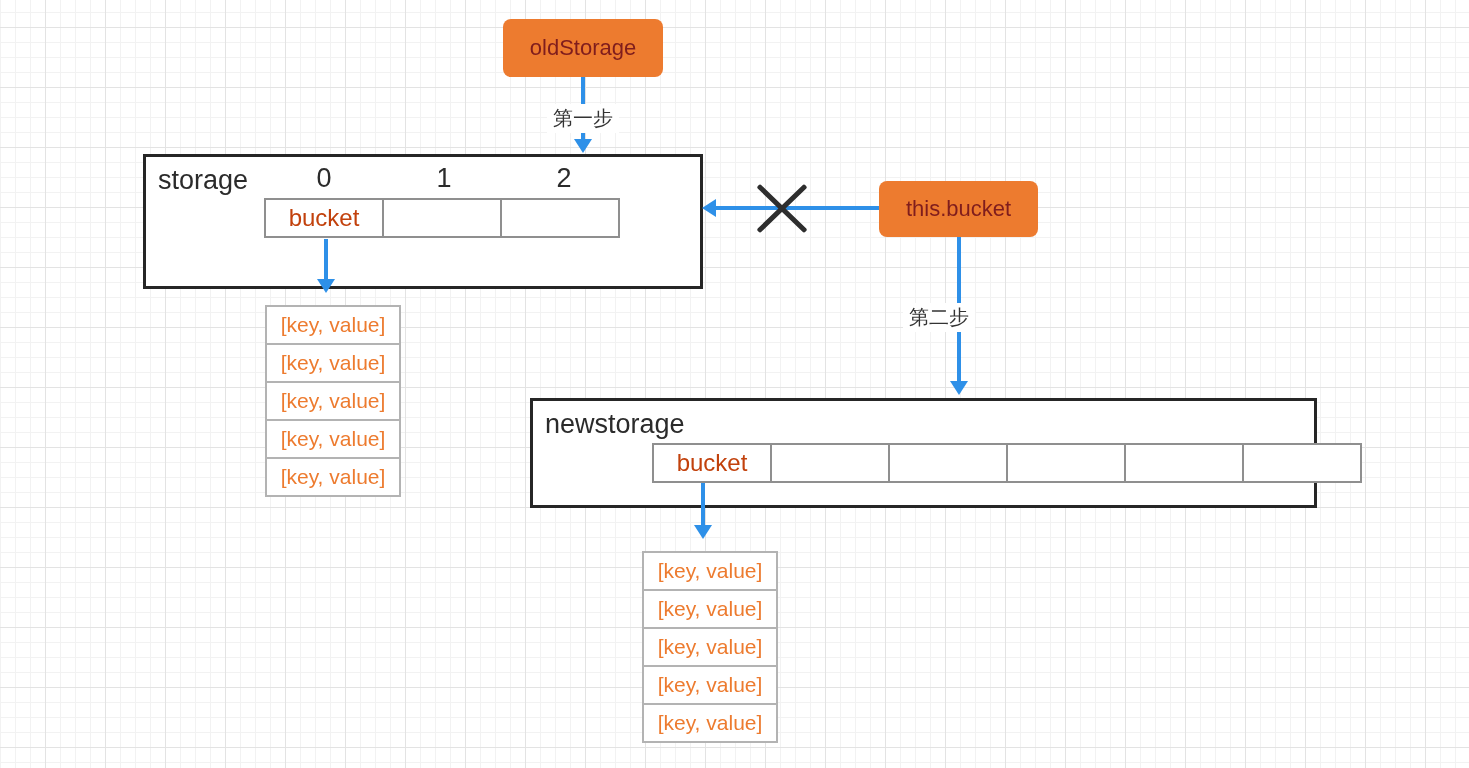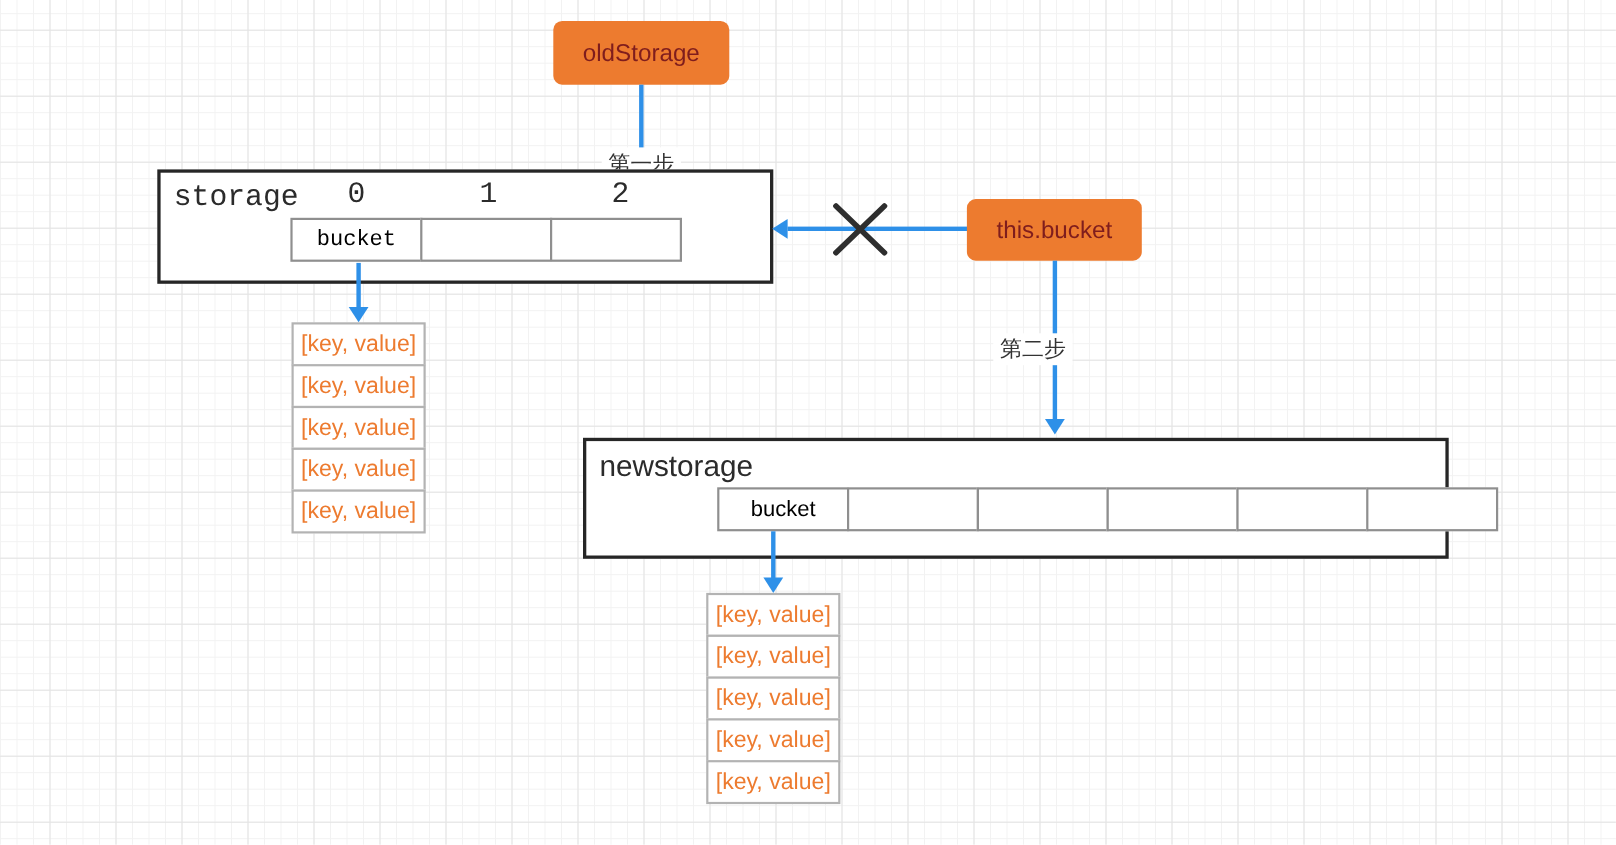--- a/index.html
+++ b/index.html
@@ -59,27 +59,27 @@
   .cellrow { position: absolute; display: flex; }
   .cell {
     width: 120px;
     height: 40px;
     border: 2px solid #8f8f8f;
     margin-left: -2px;
     background: #ffffff;
     display: flex;
     align-items: center;
     justify-content: center;
-    font-size: 20px;
-    color: #000000;
+    font-size: 24px;
+    color: #c2410c;
   }
   .cell:first-child { margin-left: 0; }
 
   
-  .kv-list { position: absolute; width: 122px; }
+  .kv-list { position: absolute; width: 136px; margin-top: 12px; }
   .kv-cell {
     height: 40px;
     border: 2px solid #b3b3b3;
     margin-top: -2px;
     background: #ffffff;
     display: flex;
     align-items: center;
     justify-content: center;
     font-size: 21px;
     color: #ED7B2F;
@@ -133,24 +133,24 @@
 
 <div class="canvas">
 
   <div class="node" style="left:503px; top:19px; width:160px; height:58px;">
     <span>oldStorage</span>
   </div>
 
   <div>
     <div class="vline" style="left:581px; top:77px; height:64px;"></div>
     <div class="arrow-down" style="left:574px; top:139px;"></div>
-    <div class="step-label" style="left:583px; top:104px;margin-top:30px;">第一步</div>
-  </div>
-
-  <div class="bigbox" style="left:143px; top:154px; width:560px; height:104px;font-family:Liberation Mono, monospace;">
+    <div class="step-label" style="left:583px; top:104px;">第一步</div>
+  </div>
+
+  <div class="bigbox" style="left:143px; top:154px; width:560px; height:135px;">
     <div class="box-title">storage</div>
     <div class="idx" style="left:118px;">0</div>
     <div class="idx" style="left:238px;">1</div>
     <div class="idx" style="left:358px;">2</div>
     <div class="cellrow" style="left:118px; top:41px;">
       <div class="cell">bucket</div>
       <div class="cell"></div>
       <div class="cell"></div>
     </div>
   </div>

